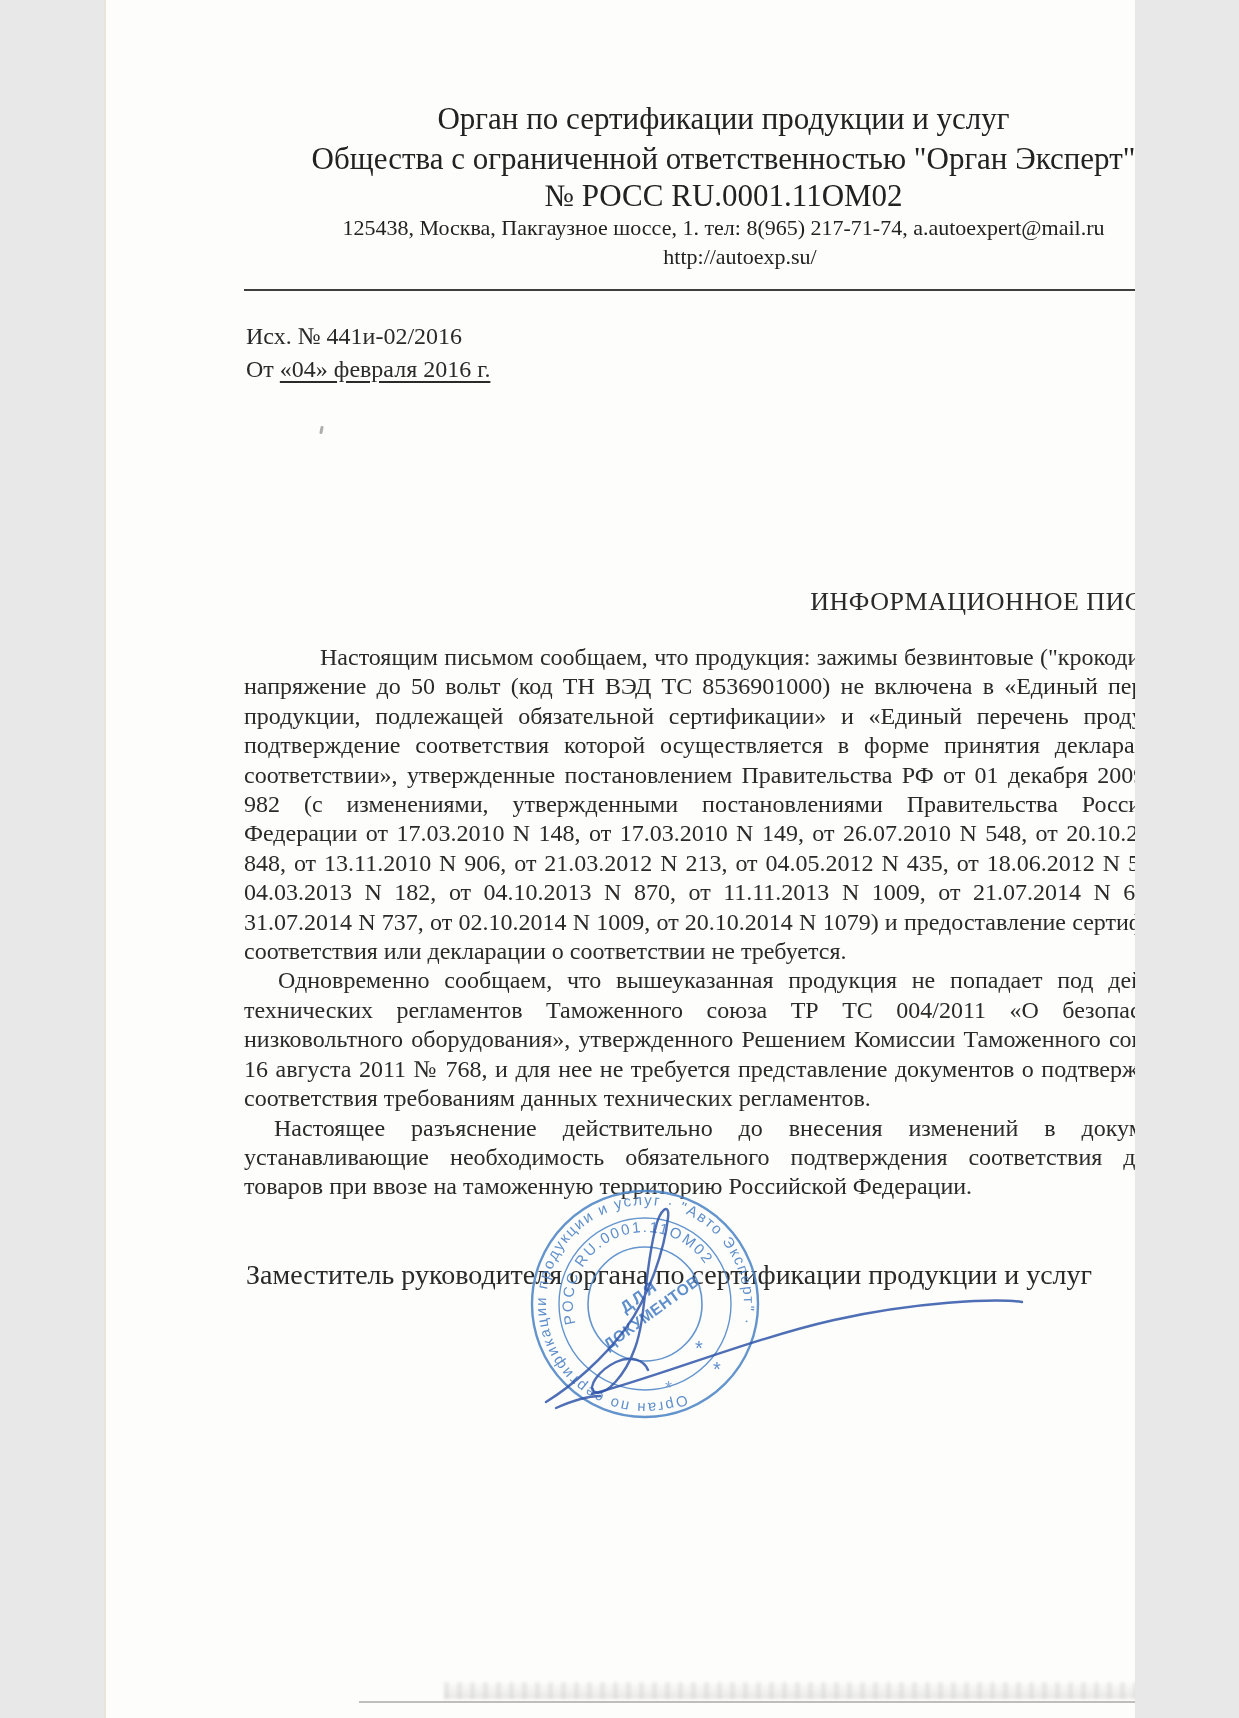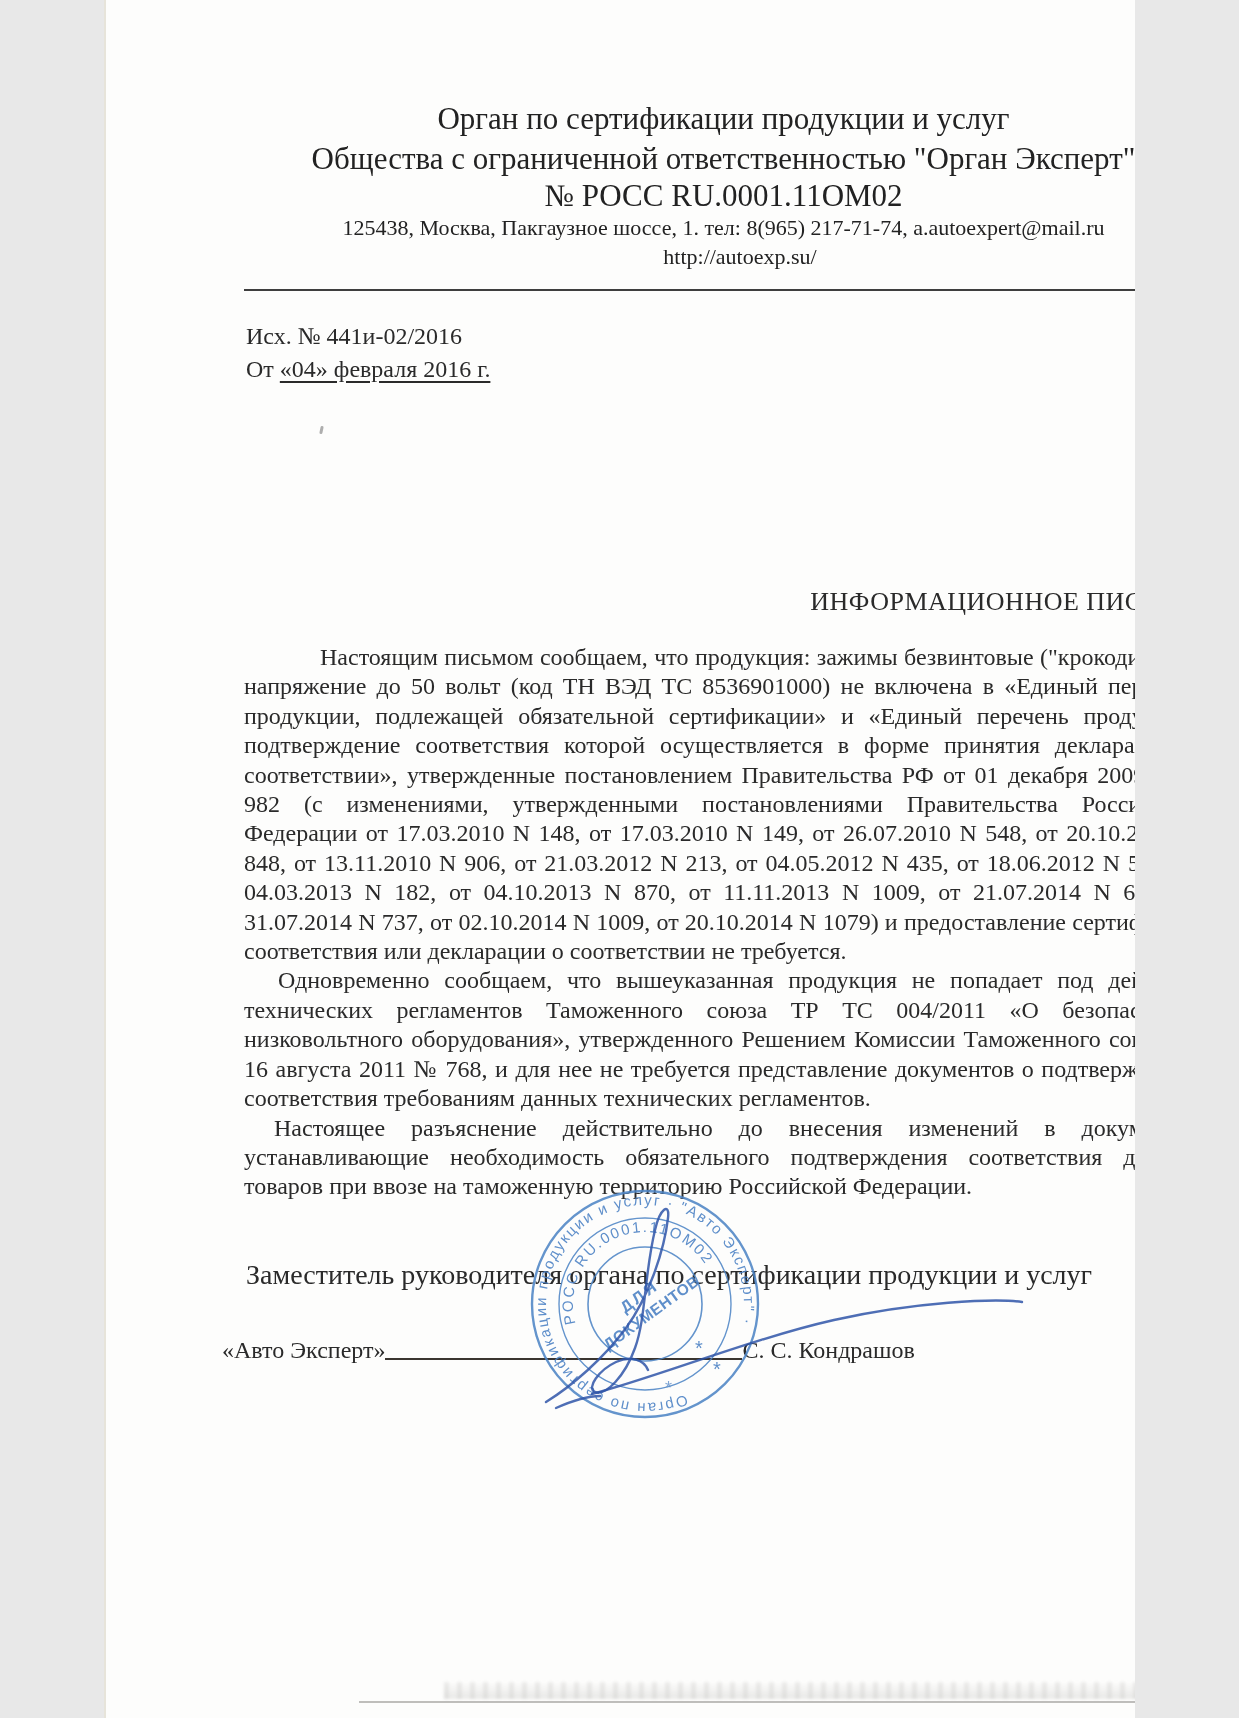--- a/index.html
+++ b/index.html
@@ -83,23 +83,20 @@
 
   <div class="title">ИНФОРМАЦИОННОЕ ПИСЬМО</div>
 
   <div class="bodytext">
     <p class="p1">Настоящим письмом сообщаем, что продукция: зажимы безвинтовые ("крокодил") на напряжение до 50 вольт (код ТН ВЭД ТС 8536901000) не включена в «Единый перечень продукции, подлежащей обязательной сертификации» и «Единый перечень продукции, подтверждение соответствия которой осуществляется в форме принятия декларации о соответствии», утвержденные постановлением Правительства РФ от 01 декабря 2009 г. № 982 (с изменениями, утвержденными постановлениями Правительства Российской Федерации от 17.03.2010 N 148, от 17.03.2010 N 149, от 26.07.2010 N 548, от 20.10.2010 N 848, от 13.11.2010 N 906, от 21.03.2012 N 213, от 04.05.2012 N 435, от 18.06.2012 N 596, от 04.03.2013 N 182, от 04.10.2013 N 870, от 11.11.2013 N 1009, от 21.07.2014 N 677, от 31.07.2014 N 737, от 02.10.2014 N 1009, от 20.10.2014 N 1079) и предоставление сертификата соответствия или декларации о соответствии не требуется.</p>
     <p class="p2">Одновременно сообщаем, что вышеуказанная продукция не попадает под действие технических регламентов Таможенного союза ТР ТС 004/2011 «О безопасности низковольтного оборудования», утвержденного Решением Комиссии Таможенного союза от 16 августа 2011 № 768, и для нее не требуется представление документов о подтверждении соответствия требованиям данных технических регламентов.</p>
     <p class="p3">Настоящее разъяснение действительно до внесения изменений в документы, устанавливающие необходимость обязательного подтверждения соответствия данных товаров при ввозе на таможенную территорию Российской Федерации.</p>
   </div>
 
   <div class="sig1">Заместитель руководителя органа по сертификации продукции и услуг</div>
-  <div class="sig2">
-    <span>«Авто Эксперт»</span><span class="sigline"></span><span>С. С. Кондрашов</span>
-  </div>
 
   <svg class="stamp" viewBox="0 0 240 240">
     <defs>
       <path id="ringOuter" d="M 120,219 A 99,99 0 1,1 120,21 A 99,99 0 1,1 120,219"></path>
       <path id="ringNumber" d="M 48,120 A 72,72 0 0,1 192,120"></path>
     </defs>
     <circle class="ln" cx="120" cy="120" r="113" stroke-width="2.4"></circle>
     <circle class="ln" cx="120" cy="120" r="86" stroke-width="1.4"></circle>
     <circle class="ln" cx="120" cy="120" r="57" stroke-width="1.6"></circle>
     <g transform="rotate(-24 120 120)">

